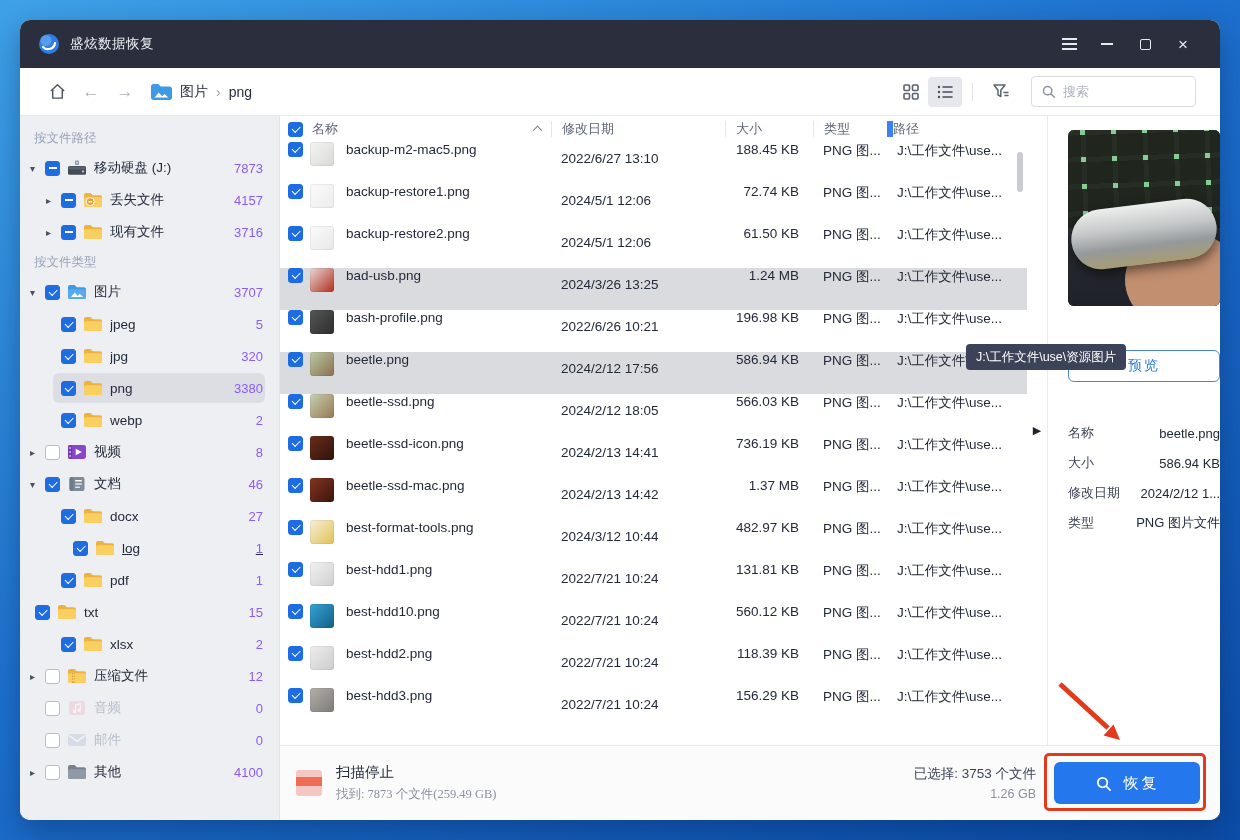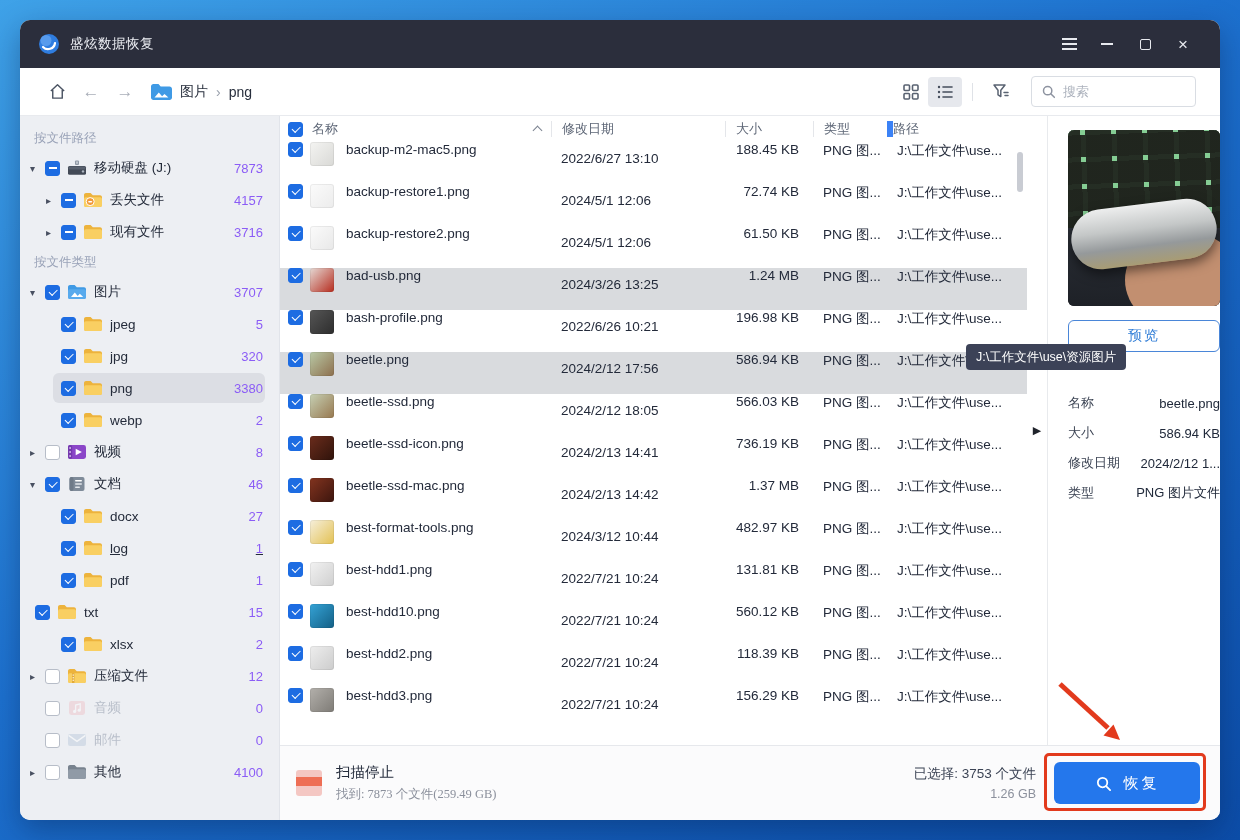--- a/index.html
+++ b/index.html
@@ -90,21 +90,21 @@
   .preview{flex:1;border-left:1px solid #e8eaed;padding:14px 20px 0 20px;background:#fff;}
   .pv-img{position:relative;width:152px;height:176px;border-radius:6px;overflow:hidden;background:#23262c;cursor:pointer;}
   .pv-kb{position:absolute;left:-12px;top:-12px;right:-12px;height:118px;background:#85cd94;transform:rotate(-2deg);
     background-image:repeating-linear-gradient(90deg,rgba(32,37,30,.95) 0 26px,rgba(0,0,0,0) 26px 31px),
                      repeating-linear-gradient(0deg,rgba(32,37,30,.95) 0 22px,rgba(0,0,0,0) 22px 27px);}
   .pv-hand{position:absolute;left:0;right:0;bottom:0;height:78px;background:linear-gradient(180deg,#2a2e35,#1e2127);}
   .pv-finger{position:absolute;right:-20px;bottom:-24px;width:115px;height:100px;border-radius:50%;background:#c28f70;}
   .pv-drive{position:absolute;left:3px;top:74px;width:146px;height:60px;border-radius:30px;transform:rotate(-7deg);
     background:linear-gradient(180deg,#edeeee 0%,#c4c7c7 40%,#95999b 70%,#a89c74 100%);
     box-shadow:0 5px 12px rgba(0,0,0,.5);}
-  .pv-btn{margin-top:14px;width:152px;height:32px;border:1px solid #4a86d8;border-radius:6px;background:#fff;
+  .pv-btn{margin-top:44px;width:152px;height:32px;border:1px solid #4a86d8;border-radius:6px;background:#fff;
     color:#2e7cd6;font-size:14px;display:flex;align-items:center;justify-content:center;cursor:pointer;
     font-family:inherit;letter-spacing:2px;}
   .pv-details{margin-top:36px;}
   .pvrow{display:flex;height:30px;align-items:center;font-size:13px;}
   .pvrow .k{color:#3c4454;}
   .pvrow .v{margin-left:auto;color:#20293a;text-align:right;}
 
   
   .statusbar{height:75px;flex:none;background:#fbfbfc;border-top:1px solid #e6e8ec;display:flex;align-items:center;
     padding:0 20px 0 16px;}
@@ -361,21 +361,21 @@
               <span class="cb on"></span>
               <span class="ticon">
                 <svg viewBox="0 0 20 16">
                   <path d="M1 3c0-1.1.9-2 2-2h4.6L9.8 3.2H17c1.1 0 2 .9 2 2V13c0 1.1-.9 2-2 2H3c-1.1 0-2-.9-2-2Z" fill="#edb33c"></path>
                   <rect x="1" y="5.2" width="18" height="9.8" rx="1.8" fill="#f9cf62"></rect>
                 </svg>
               </span>
               <span class="tlabel">docx</span>
               <span class="tcount">27</span>
             </div>
-            <div class="titem" style="padding-left: 26px; text-decoration: underline;">
+            <div class="titem" style="padding-left: 38px; text-decoration: underline;">
               <span class="tarrow"></span>
               <span class="cb on"></span>
               <span class="ticon">
                 <svg viewBox="0 0 20 16">
                   <path d="M1 3c0-1.1.9-2 2-2h4.6L9.8 3.2H17c1.1 0 2 .9 2 2V13c0 1.1-.9 2-2 2H3c-1.1 0-2-.9-2-2Z" fill="#edb33c"></path>
                   <rect x="1" y="5.2" width="18" height="9.8" rx="1.8" fill="#f9cf62"></rect>
                 </svg>
               </span>
               <span class="tlabel">log</span>
               <span class="tcount">1</span>

